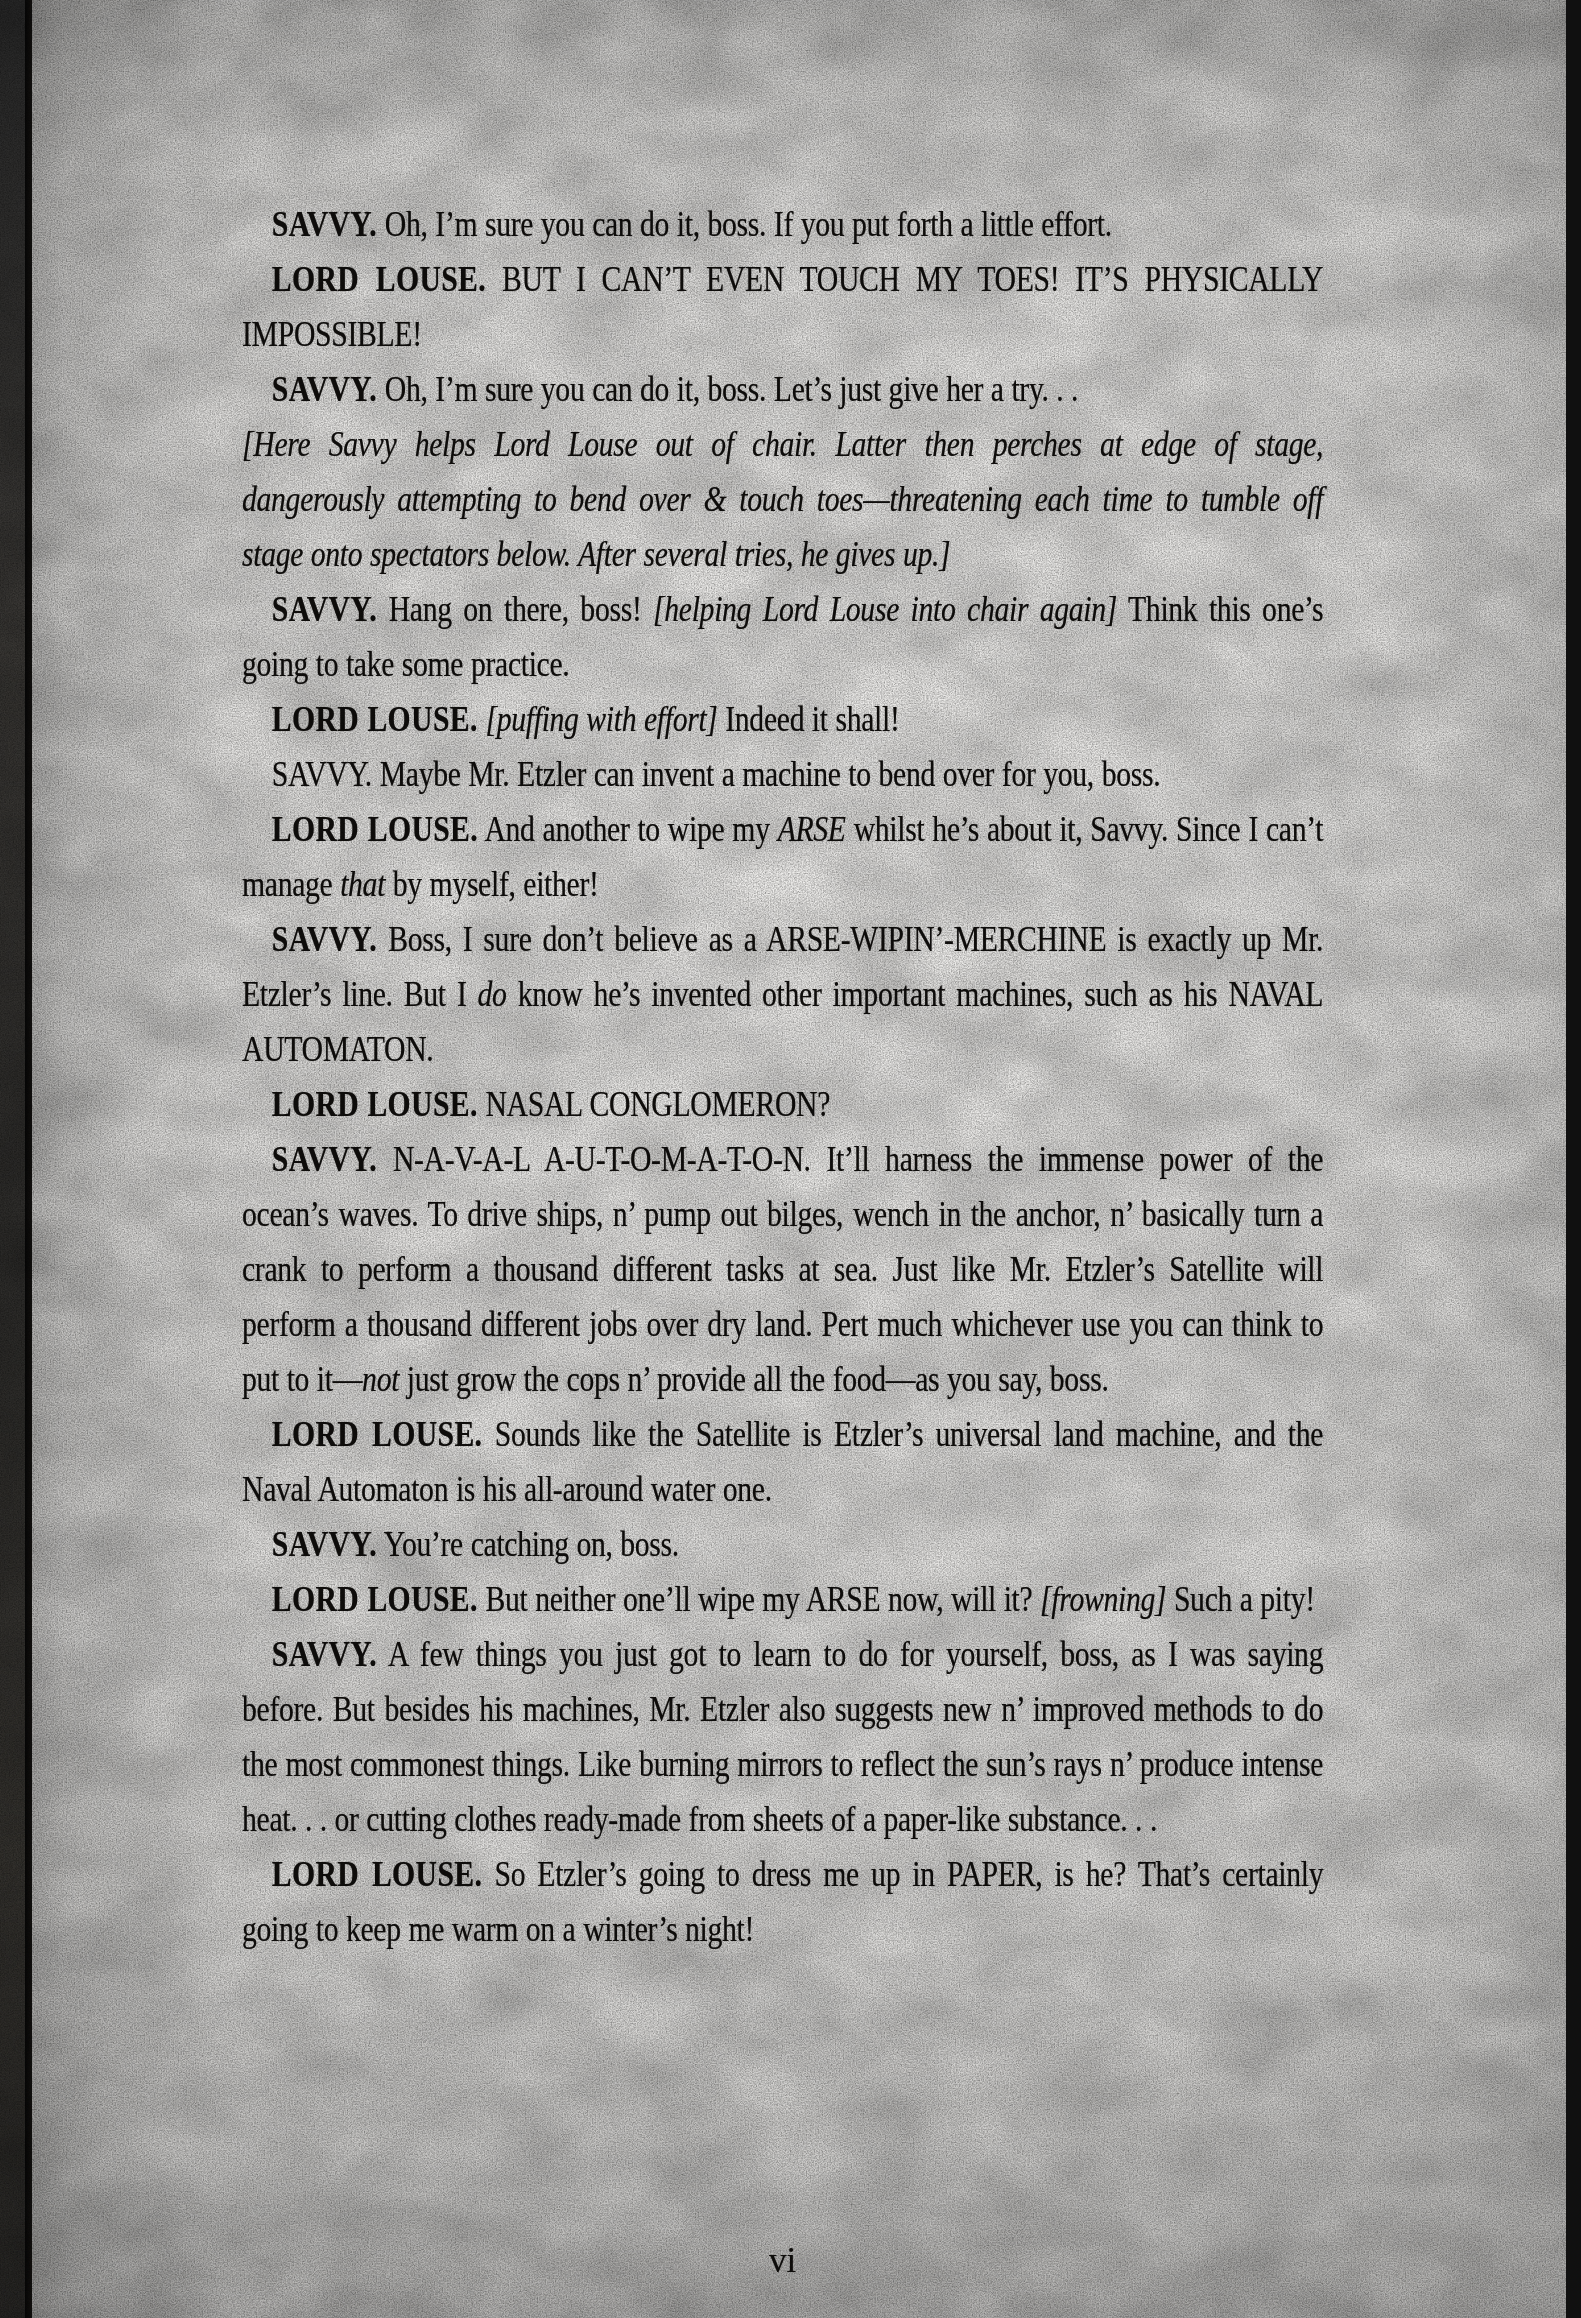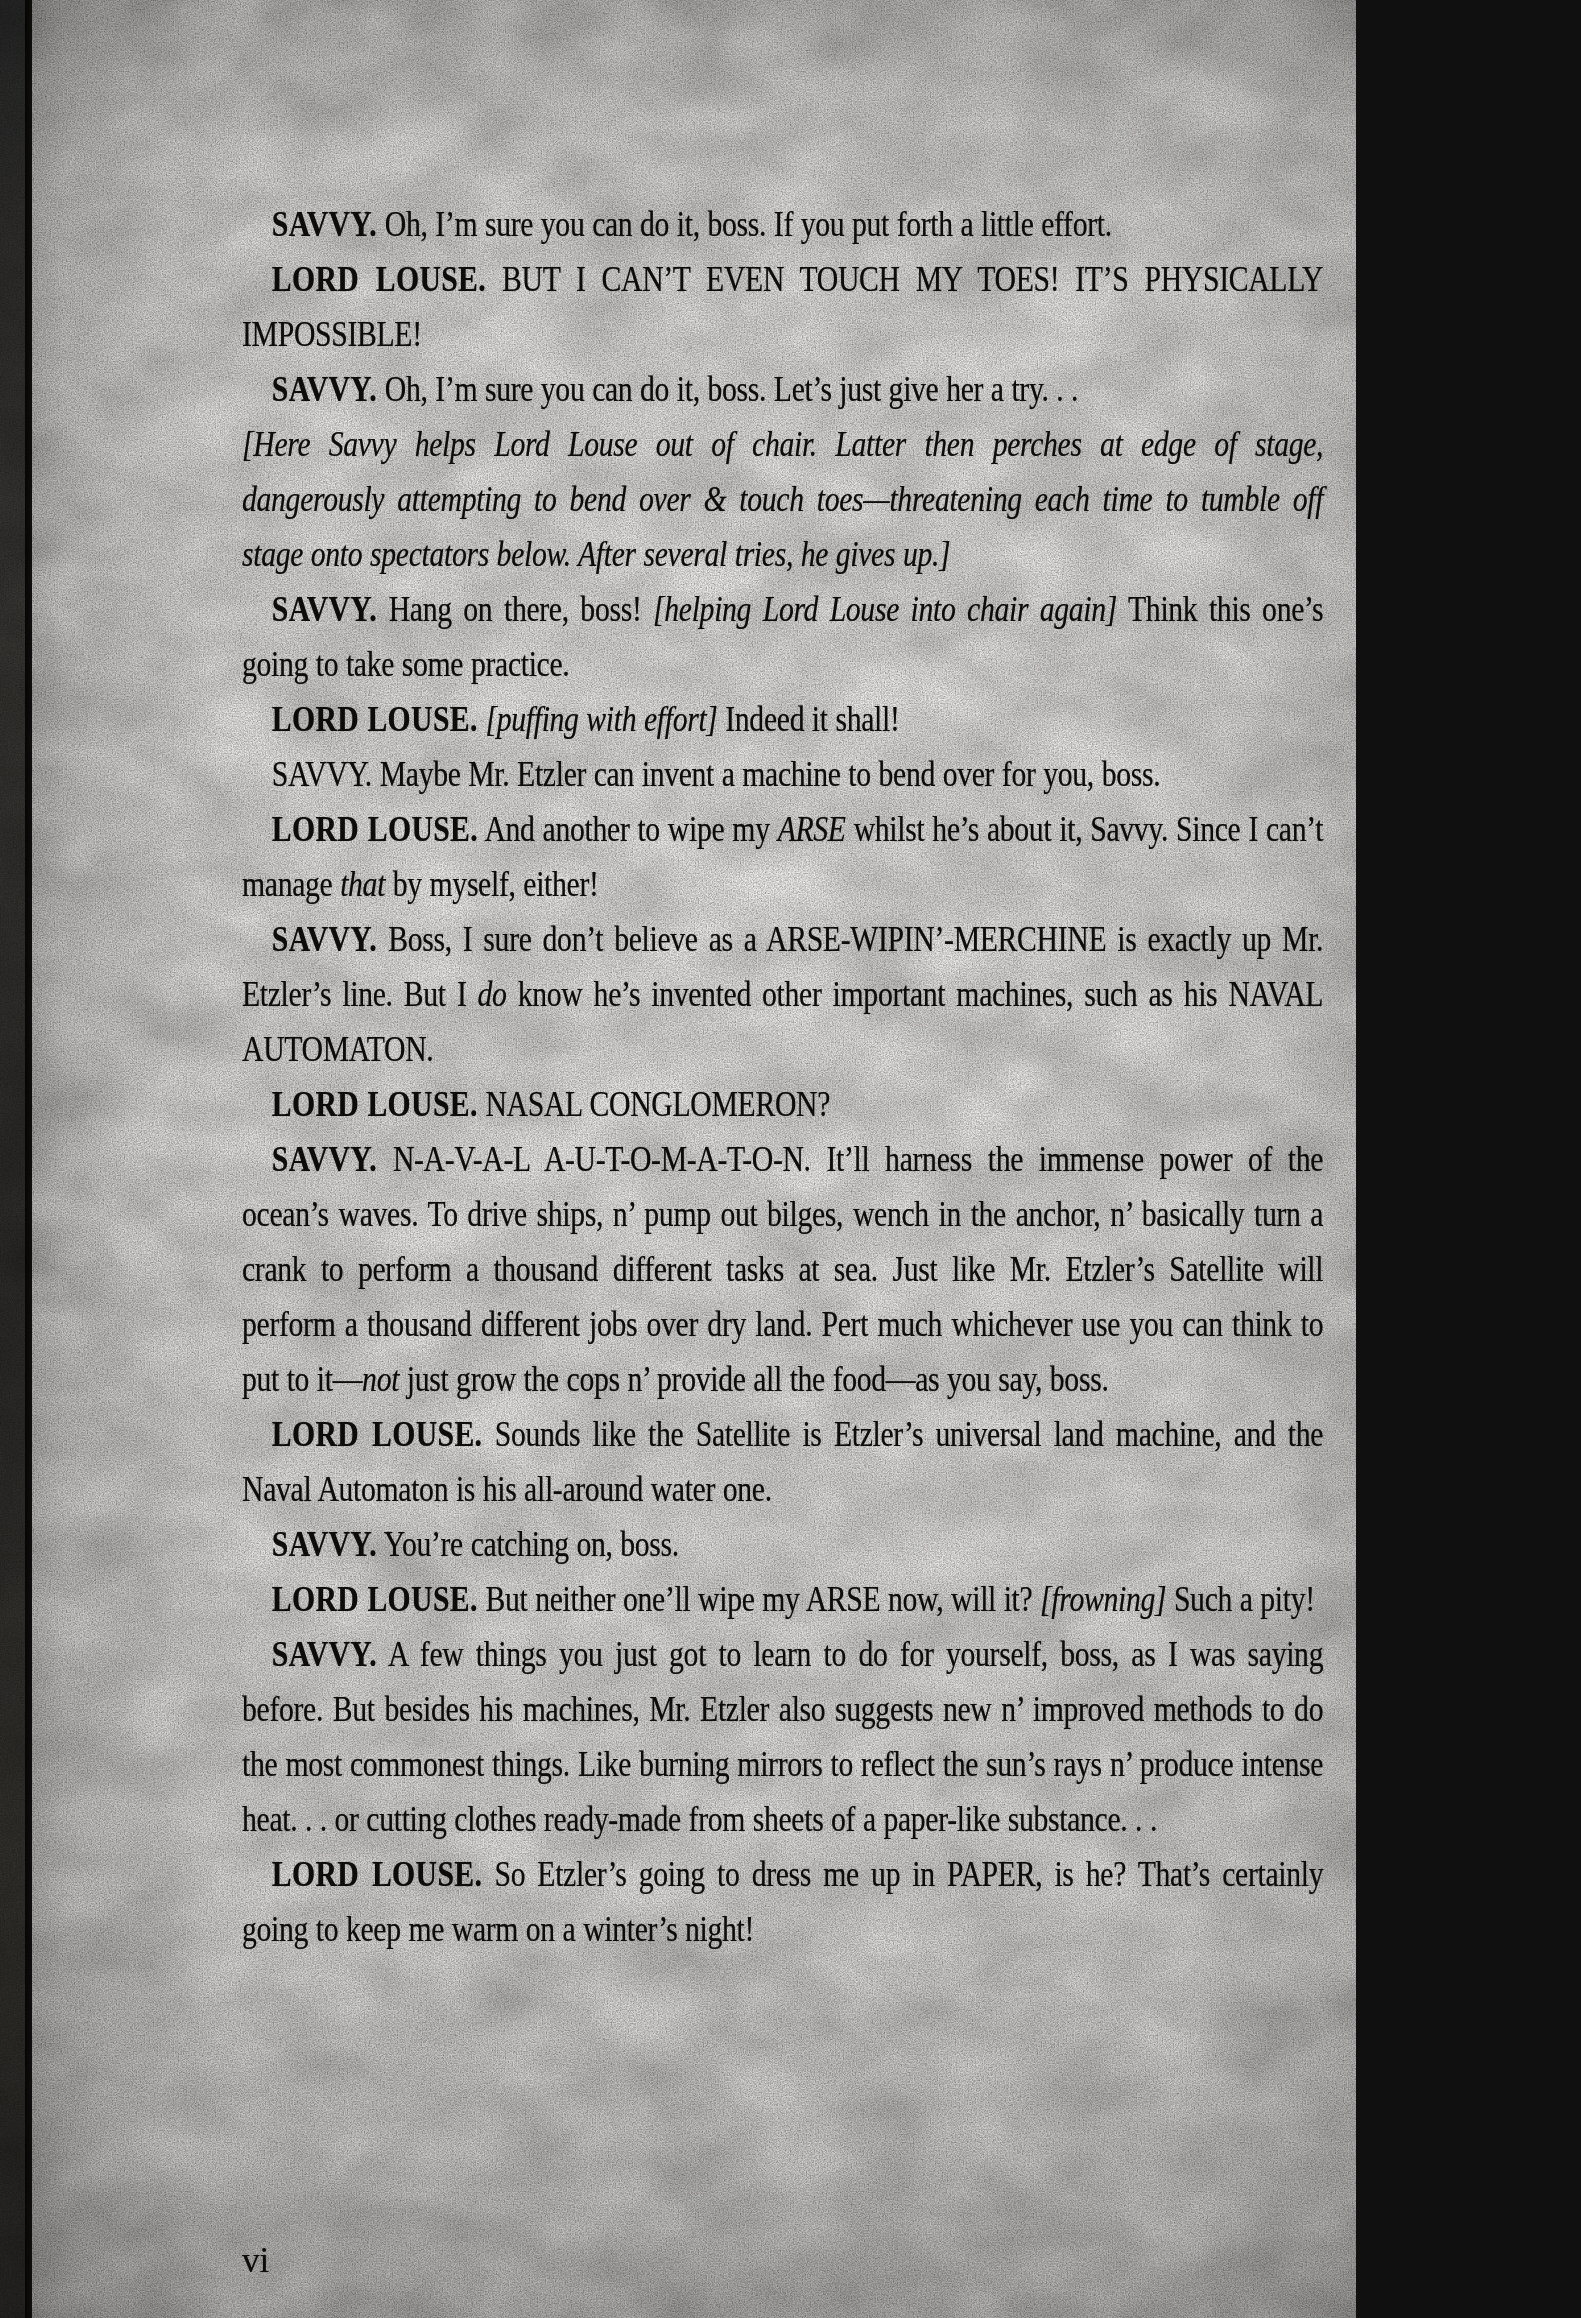--- a/index.html
+++ b/index.html
@@ -1,19 +1,19 @@
 <!DOCTYPE html>
 <html style="font-size:11.6px"><head>
 <meta charset="utf-8">
 <title>Page</title>
 <style>
   html,body{margin:0;padding:0;background:#101010;}
   .page{
     position:relative;
-    width:1356px;height:2319px;
+    width:1566px;height:2319px;
     overflow:hidden;
     font-family:"Liberation Serif","DejaVu Serif",serif;
     color:#12100e;
     background:
       linear-gradient(90deg, rgba(0,0,0,0.26) 0px, rgba(0,0,0,0.10) 65px, rgba(0,0,0,0.00) 218px),
       linear-gradient(180deg, rgba(0,0,0,0.17) 0px, rgba(0,0,0,0.05) 123px, rgba(0,0,0,0.00) 312px),
       linear-gradient(0deg, rgba(0,0,0,0.16) 0px, rgba(0,0,0,0.06) 167px, rgba(0,0,0,0.00) 435px),
       linear-gradient(270deg, rgba(0,0,0,0.08) 0px, rgba(0,0,0,0.00) 160px),
       radial-gradient(1197px 1632px at 52% 38%, #edecea 0%, #e2e1df 55%, #d3d2d0 100%);
   }
@@ -37,21 +37,21 @@
     letter-spacing:-0.4px;
     word-spacing:0.7px;
     text-shadow:0 0 0.9px rgba(16,15,13,0.55);
   }
   .para.indent{text-indent:35px;}
   .para.stage{text-align:justify;}
   .seg-b{font-weight:700;letter-spacing:0.4px;}
   .seg-i{font-style:italic;}
   .folio{
     position:absolute;left:242px;top:2233px;width:1081px;z-index:4;
-    text-align:left;font-size:35px;line-height:55px;
+    text-align:center;font-size:35px;line-height:55px;
     text-shadow:0 0 0.9px rgba(16,15,13,0.55);
   }
 </style>
 </head>
 <body>
 
 <div class="page">
 
   <div class="spine"></div>
   <div class="gutter"></div>

